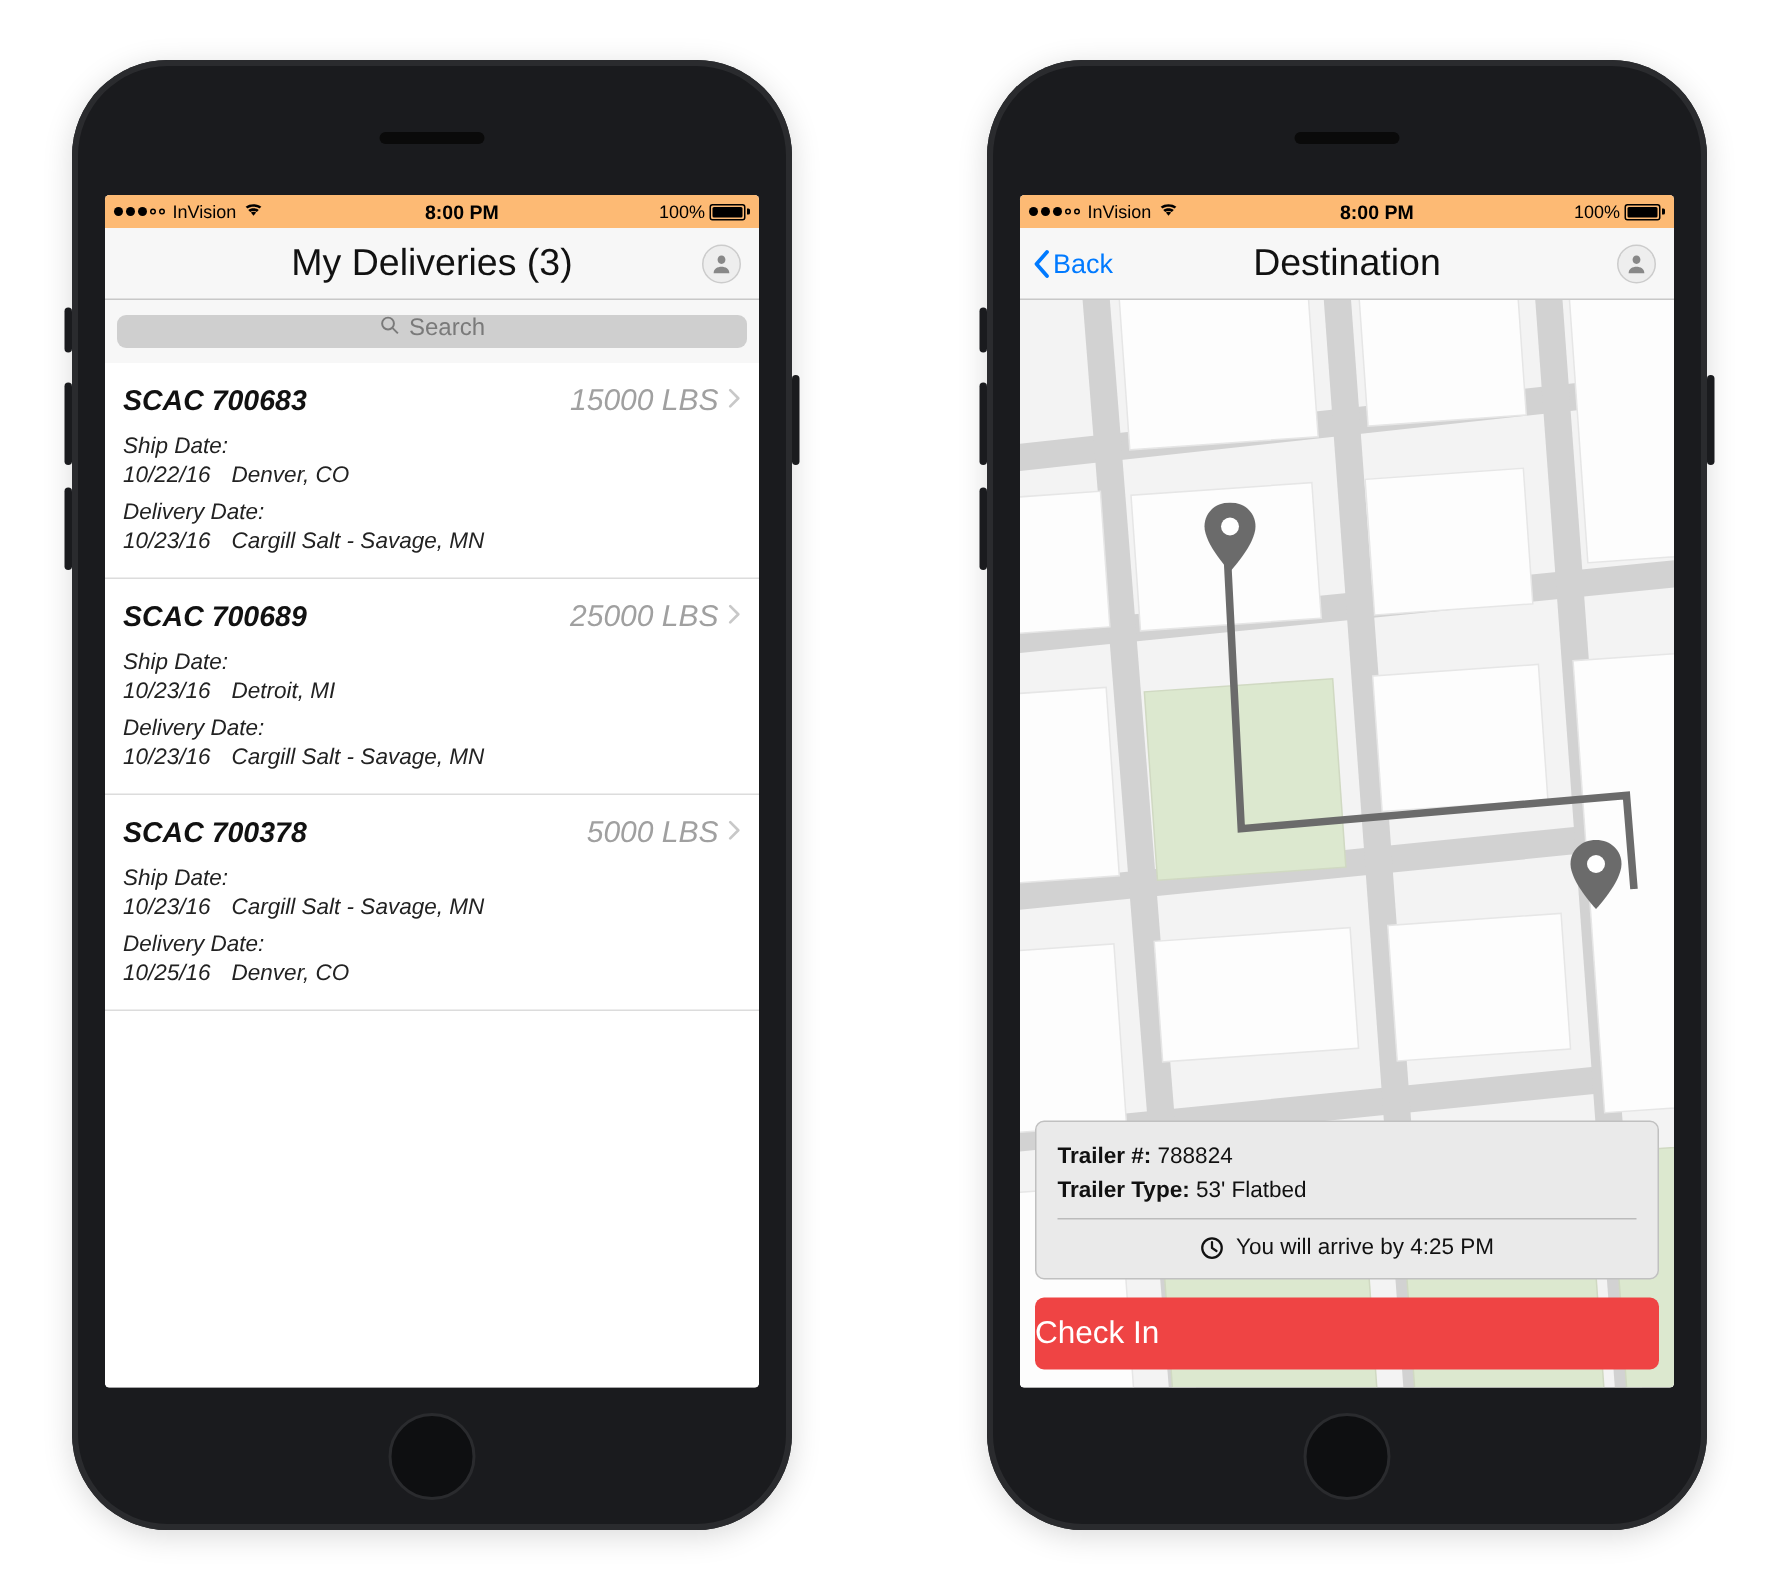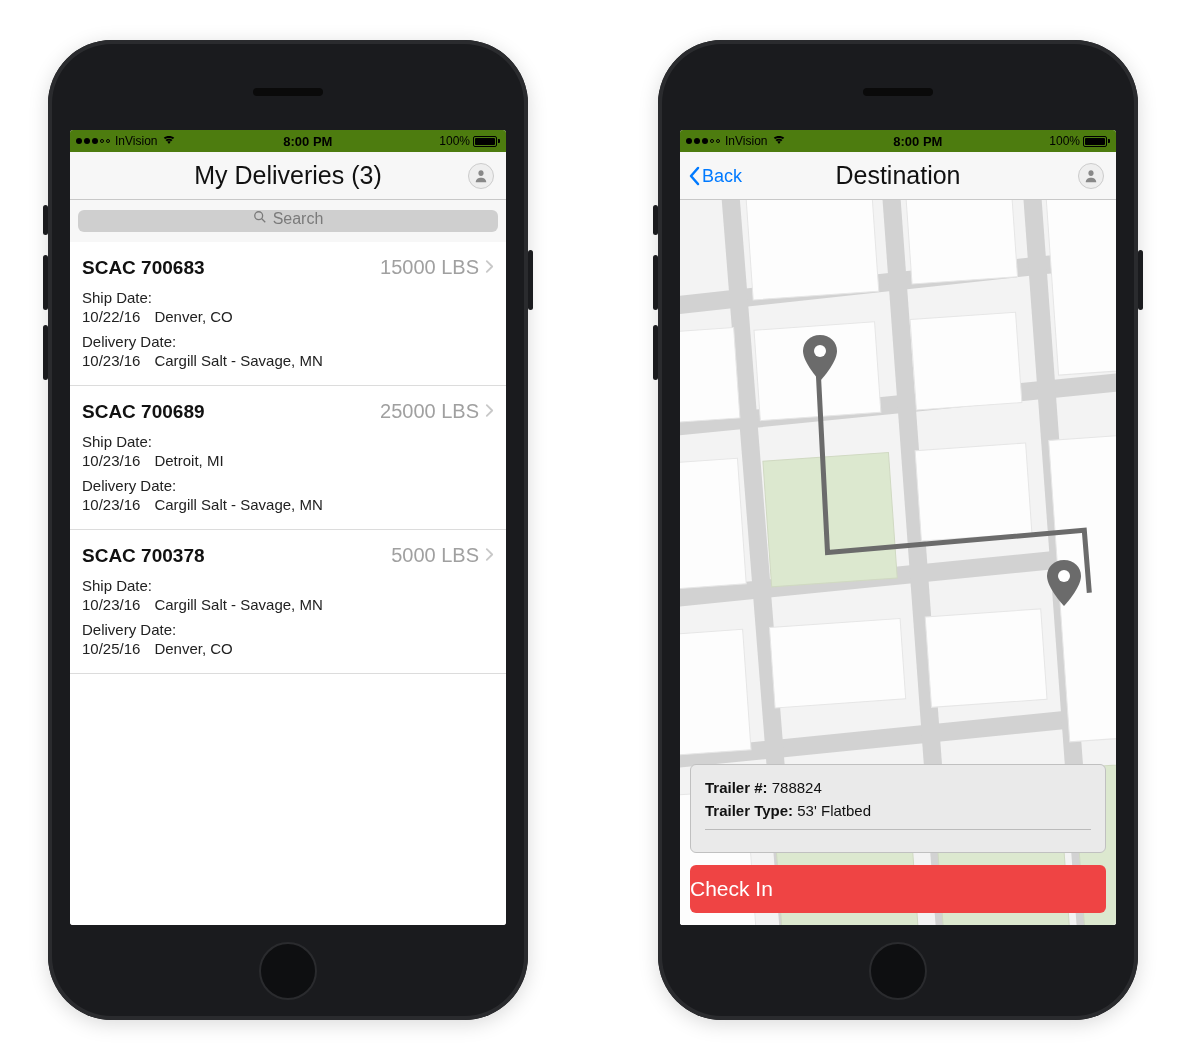--- a/index.html
+++ b/index.html
@@ -57,21 +57,21 @@
       position: relative;
     }
     .status-bar {
       height: 22px;
       display: flex;
       align-items: center;
       justify-content: space-between;
       padding: 0 6px;
       font-size: 12px;
       color: #000;
-      background: #4d7c0f;
+      background: #fdba74;
     }
     .status-left { display: flex; align-items: center; gap: 5px; }
     .signal-dots { display: flex; gap: 2px; align-items: center; }
     .dot { width: 6px; height: 6px; border-radius: 50%; background: #000; }
     .dot.empty { background: transparent; border: 1px solid #000; width: 4px; height: 4px; }
     .wifi-icon svg { width: 14px; height: 11px; }
     .status-time { font-weight: 600; font-size: 13px; }
     .status-right { display: flex; align-items: center; gap: 3px; }
     .battery { display: flex; align-items: center; }
     .battery-body { width: 24px; height: 11px; border: 1px solid #000; border-radius: 2px; position: relative; }
@@ -103,20 +103,21 @@
     .search-box {
       background: #cfcfcf; border-radius: 6px;
       height: 22px; display: flex; align-items: flex-start; justify-content: center;
       gap: 6px; color: #7a7a7a;
     }
     .content { flex: 1; background: #fff; overflow-y: auto; }
     .delivery-row {
       padding: 14px 12px 16px 12px;
       border-bottom: 1px solid #dcdcdc;
       cursor: pointer;
+      font-style: italic;
     }
     .row-head {
       display: flex; align-items: center; justify-content: space-between;
       margin-bottom: 10px;
     }
     .row-title { font-size: 19px; font-weight: 700; color: #111; }
     .row-weight { font-size: 20px; color: #a0a0a0; display: flex; align-items: center; gap: 6px; }
     .row-section { margin-bottom: 8px; }
     .row-section:last-child { margin-bottom: 0; }
     .row-label { font-size: 15px; color: #222; margin-bottom: 2px; }
@@ -404,20 +405,27 @@
       <div class="info-card">
         <div class="info-line">
           <b>Trailer #:</b>
           <span>788824</span>
         </div>
         <div class="info-line">
           <b>Trailer Type:</b>
           <span>53' Flatbed</span>
         </div>
         <hr class="info-sep">
+        <div class="eta">
+          <svg width="16" height="16" viewBox="0 0 16 16">
+              <circle cx="8" cy="8" r="6.5" stroke="#111" stroke-width="1.5" fill="none"></circle>
+              <path d="M8 4 L8 8 L11 10" stroke="#111" stroke-width="1.5" fill="none" stroke-linecap="round"></path>
+            </svg>
+          <span>You will arrive by 4:25 PM</span>
+        </div>
       </div>
 
       <div class="checkin-btn">
         <span>Check In</span>
       </div>
     </div>
   </div>
 </div>
 
 </body></html>

